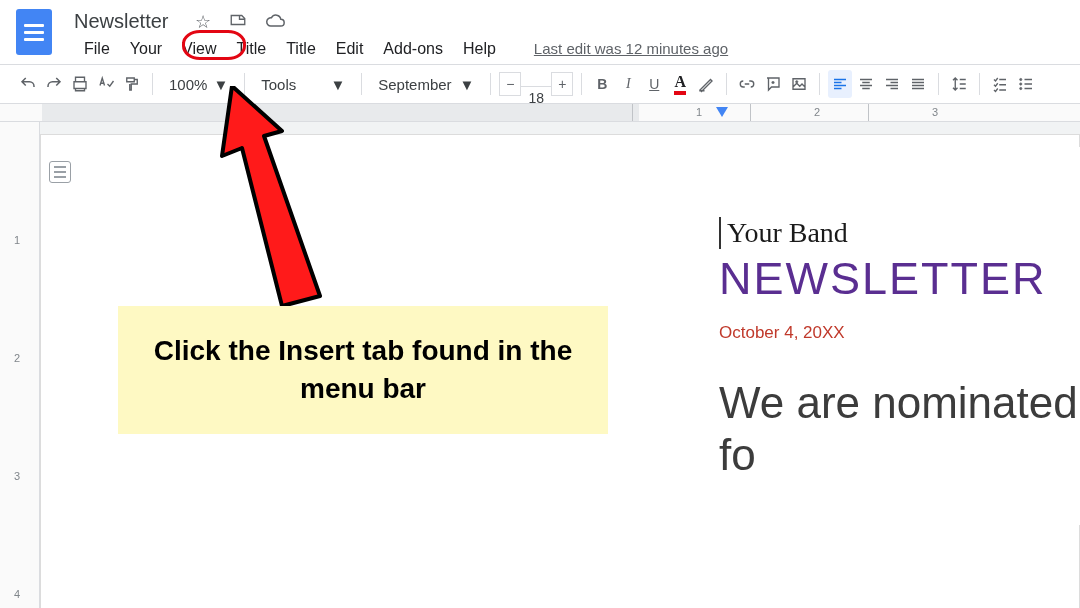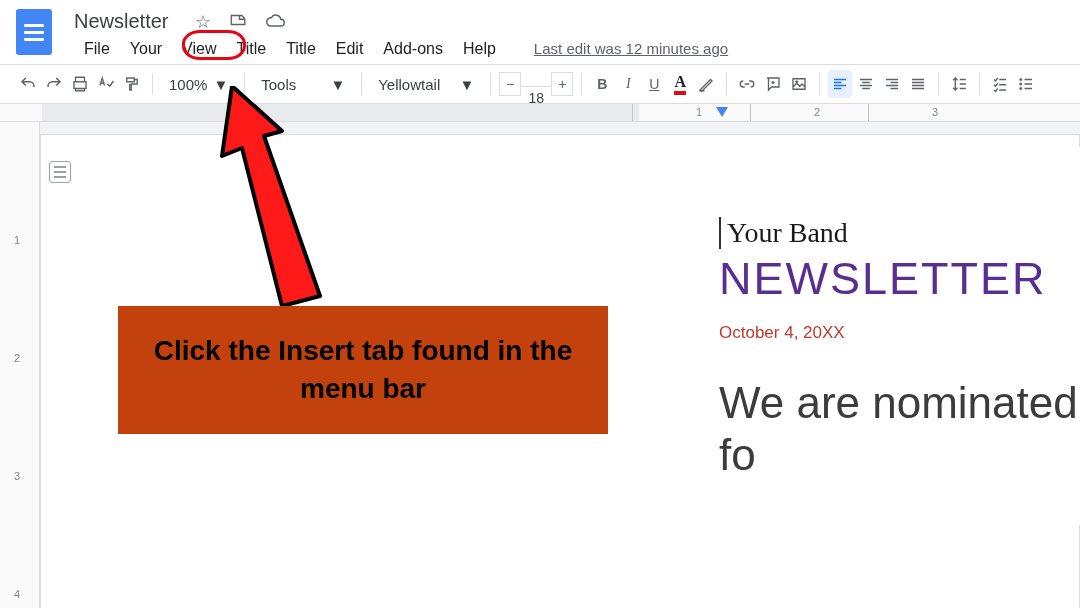--- a/index.html
+++ b/index.html
@@ -205,21 +205,21 @@
     .arrow {
       position:absolute;
       left: 212px; top: 86px;
       z-index: 50;
       pointer-events:none;
     }
     .callout {
       position:absolute;
       left: 118px; top: 306px;
       width: 490px;
-      background:#c2410c;
+      background:#fef9c3;
       padding: 26px 24px;
       font-size: 28px; font-weight:700; color:#000;
       text-align:center; line-height:1.35;
       z-index:50;
     }
   </style>
 </head>
 <body>
 
 <div class="titlebar">
@@ -292,21 +292,21 @@
   </div>
   <div class="sep"></div>
 
   <div class="style-box" style="width:100px">
     <span>Tools</span>
     <span class="dd" style="margin-left:auto">▼</span>
   </div>
   <div class="sep"></div>
 
   <div class="font-box" style="width:112px">
-    <span>Yellowtail</span>
+    <span>September</span>
     <span class="dd" style="margin-left:auto">▼</span>
   </div>
   <div class="sep"></div>
 
   <div class="font-size-box">
     <div class="fs-btn">−</div>
     <div class="fs-val">18</div>
     <div class="fs-btn">+</div>
   </div>
   <div class="sep"></div>

